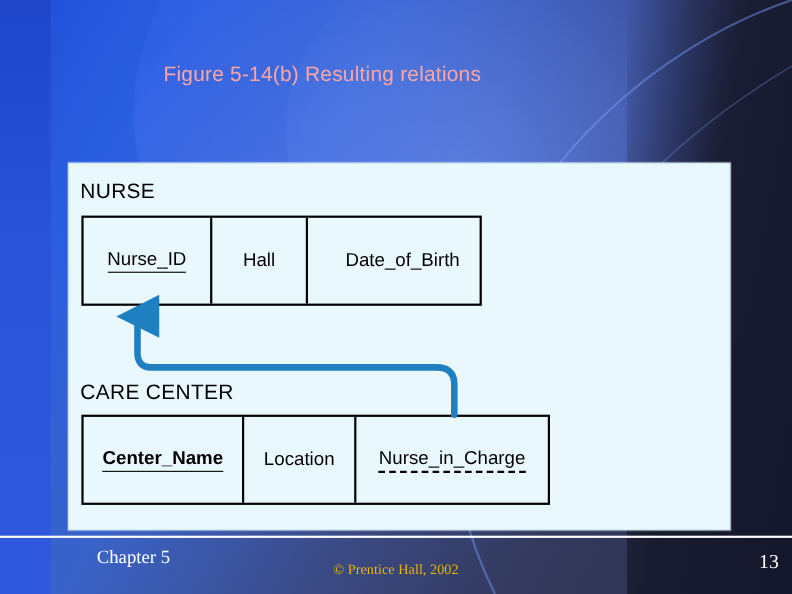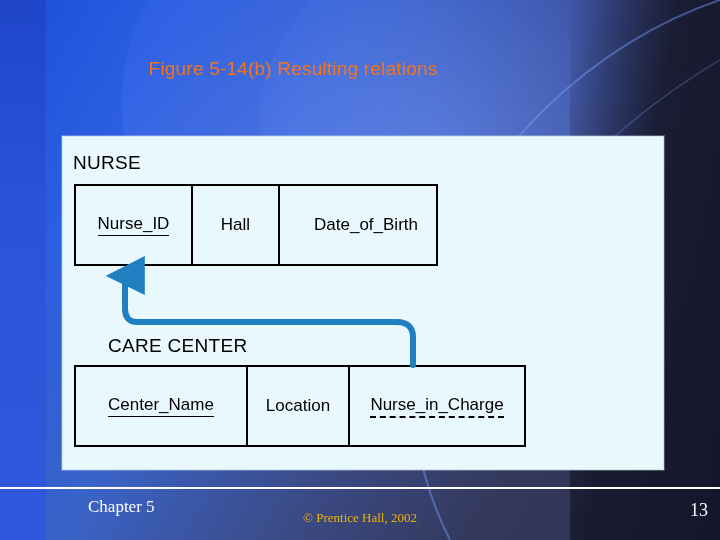--- a/index.html
+++ b/index.html
@@ -60,44 +60,44 @@
     width: 46px; height: 540px;
     background: linear-gradient(180deg, #1f46c9 0%, #2a53d8 40%, #2f58dd 100%);
   }
   
   .title {
     position: absolute;
     left: 0;
     top: 58px;
     width: 586px;
     text-align: center;
-    color: #f97316;
+    color: #fca5a5;
     font-size: 19px;
     letter-spacing: 0.2px;
   }
   
   .panel {
     position: absolute;
     left: 62px;
-    top: 136px;
+    top: 148px;
     width: 600px;
     height: 332px;
     background: #e8f8fd;
     border: 1px solid #cfe7ef;
     box-shadow: 0 0 0 1px rgba(255,255,255,0.25);
   }
   .entity-label {
     position: absolute;
     font-family: "Liberation Sans", sans-serif;
     font-size: 19px;
     color: #000;
     letter-spacing: 0.3px;
   }
   .nurse-label { left: 10px; top: 15px; }
-  .care-label  { left: 10px; top: 198px; margin-left: 35px; }
+  .care-label  { left: 10px; top: 198px; }
 
   .rel-row {
     position: absolute;
     display: flex;
     border: 2px solid #000;
     background: #e8f8fd;
     box-sizing: border-box;
     text-align: center;
   }
   .rel-row .cell {
@@ -121,21 +121,21 @@
   #nurse-row .c0 { width: 117px; }
   #nurse-row .c1 { width: 87px; }
   #nurse-row .c2 { width: 140px; margin-left: 16px; }
 
   
   #care-row {
     left: 11px;
     top: 228px;
     height: 82px;
   }
-  #care-row .c0 { width: 172px; }
+  #care-row .c0 { width: 146px; font-weight: bold; }
   #care-row .c1 { width: 102px; }
   #care-row .c2 { width: 174px; }
   #care-row .c3 { width: 148px; }
 
   .pk {
     border-bottom: 1.5px solid #000;
     padding-bottom: 1px;
   }
   .fk {
     border-bottom: 2px dashed #000;

